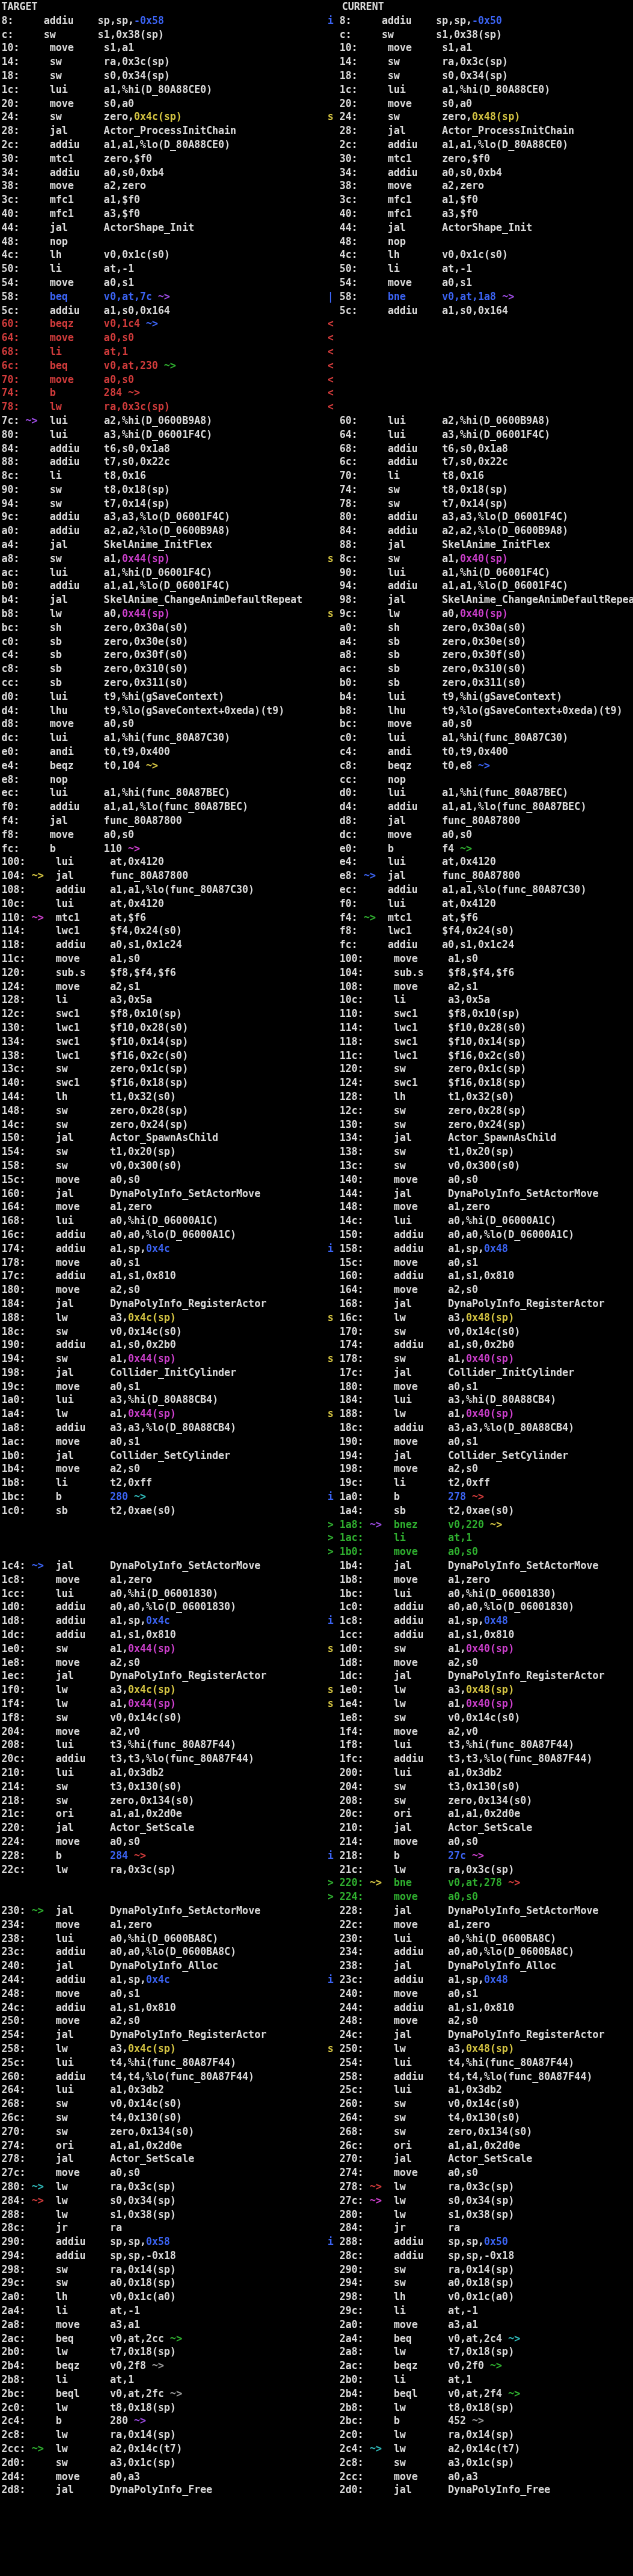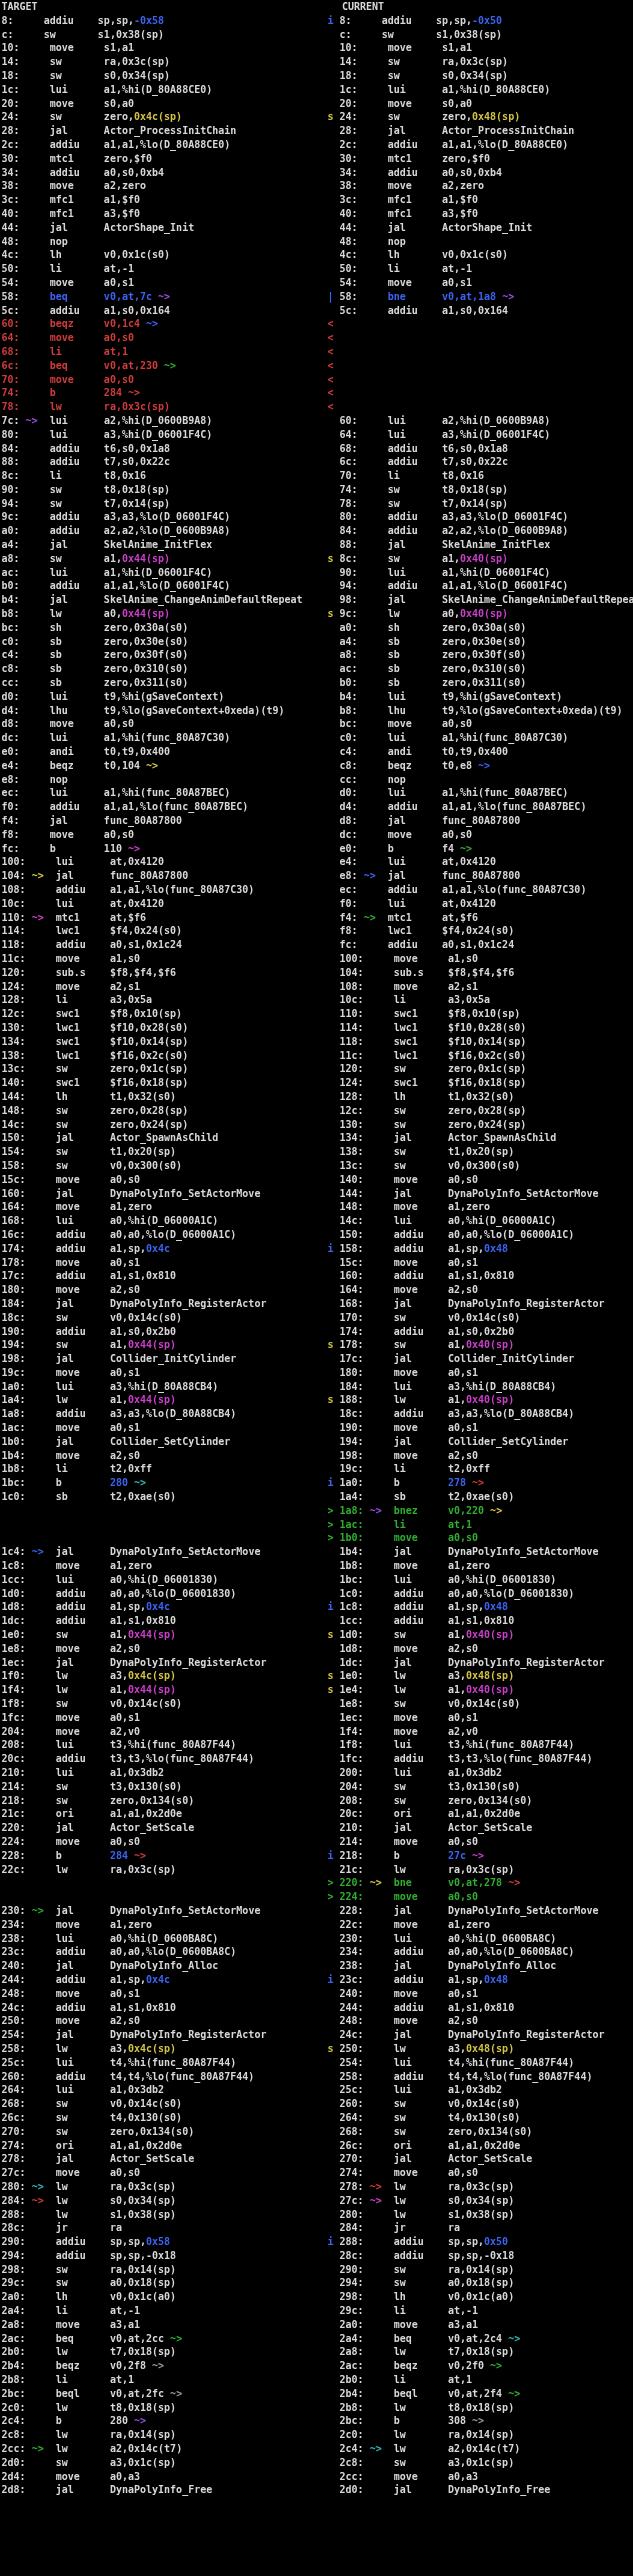--- a/index.html
+++ b/index.html
@@ -396,20 +396,24 @@
       </div>
       <div class="row">
         <div class="cl"><span style="color: rgb(216, 216, 216);">180:</span><span style="color: rgb(216, 216, 216);">     </span><span style="color: rgb(216, 216, 216);">move     </span><span style="color: rgb(216, 216, 216);">a2,s0</span></div>
         <div class="cr"><span style="color: rgb(216, 216, 216);">  </span><span style="color: rgb(216, 216, 216);">164:</span><span style="color: rgb(216, 216, 216);">     </span><span style="color: rgb(216, 216, 216);">move     </span><span style="color: rgb(216, 216, 216);">a2,s0</span></div>
       </div>
       <div class="row">
         <div class="cl"><span style="color: rgb(216, 216, 216);">184:</span><span style="color: rgb(216, 216, 216);">     </span><span style="color: rgb(216, 216, 216);">jal      </span><span style="color: rgb(216, 216, 216);">DynaPolyInfo_RegisterActor</span></div>
         <div class="cr"><span style="color: rgb(216, 216, 216);">  </span><span style="color: rgb(216, 216, 216);">168:</span><span style="color: rgb(216, 216, 216);">     </span><span style="color: rgb(216, 216, 216);">jal      </span><span style="color: rgb(216, 216, 216);">DynaPolyInfo_RegisterActor</span></div>
       </div>
       <div class="row">
+        <div class="cl"><span style="color: rgb(216, 216, 216);">188:</span><span style="color: rgb(216, 216, 216);">     </span><span style="color: rgb(216, 216, 216);">lw       </span><span style="color: rgb(216, 216, 216);">a3,</span><span style="color: rgb(211, 195, 66);">0x4c(sp)</span></div>
+        <div class="cr"><span style="color: rgb(211, 195, 66);">s </span><span style="color: rgb(216, 216, 216);">16c:</span><span style="color: rgb(216, 216, 216);">     </span><span style="color: rgb(216, 216, 216);">lw       </span><span style="color: rgb(216, 216, 216);">a3,</span><span style="color: rgb(211, 195, 66);">0x48(sp)</span></div>
+      </div>
+      <div class="row">
         <div class="cl"><span style="color: rgb(216, 216, 216);">18c:</span><span style="color: rgb(216, 216, 216);">     </span><span style="color: rgb(216, 216, 216);">sw       </span><span style="color: rgb(216, 216, 216);">v0,0x14c(s0)</span></div>
         <div class="cr"><span style="color: rgb(216, 216, 216);">  </span><span style="color: rgb(216, 216, 216);">170:</span><span style="color: rgb(216, 216, 216);">     </span><span style="color: rgb(216, 216, 216);">sw       </span><span style="color: rgb(216, 216, 216);">v0,0x14c(s0)</span></div>
       </div>
       <div class="row">
         <div class="cl"><span style="color: rgb(216, 216, 216);">190:</span><span style="color: rgb(216, 216, 216);">     </span><span style="color: rgb(216, 216, 216);">addiu    </span><span style="color: rgb(216, 216, 216);">a1,s0,0x2b0</span></div>
         <div class="cr"><span style="color: rgb(216, 216, 216);">  </span><span style="color: rgb(216, 216, 216);">174:</span><span style="color: rgb(216, 216, 216);">     </span><span style="color: rgb(216, 216, 216);">addiu    </span><span style="color: rgb(216, 216, 216);">a1,s0,0x2b0</span></div>
       </div>
       <div class="row">
         <div class="cl"><span style="color: rgb(216, 216, 216);">194:</span><span style="color: rgb(216, 216, 216);">     </span><span style="color: rgb(216, 216, 216);">sw       </span><span style="color: rgb(216, 216, 216);">a1,</span><span style="color: rgb(203, 63, 203);">0x44(sp)</span></div>
         <div class="cr"><span style="color: rgb(211, 195, 66);">s </span><span style="color: rgb(216, 216, 216);">178:</span><span style="color: rgb(216, 216, 216);">     </span><span style="color: rgb(216, 216, 216);">sw       </span><span style="color: rgb(216, 216, 216);">a1,</span><span style="color: rgb(203, 63, 203);">0x40(sp)</span></div>
@@ -512,24 +516,20 @@
       </div>
       <div class="row">
         <div class="cl"><span style="color: rgb(216, 216, 216);">1f4:</span><span style="color: rgb(216, 216, 216);">     </span><span style="color: rgb(216, 216, 216);">lw       </span><span style="color: rgb(216, 216, 216);">a1,</span><span style="color: rgb(203, 63, 203);">0x44(sp)</span></div>
         <div class="cr"><span style="color: rgb(211, 195, 66);">s </span><span style="color: rgb(216, 216, 216);">1e4:</span><span style="color: rgb(216, 216, 216);">     </span><span style="color: rgb(216, 216, 216);">lw       </span><span style="color: rgb(216, 216, 216);">a1,</span><span style="color: rgb(203, 63, 203);">0x40(sp)</span></div>
       </div>
       <div class="row">
         <div class="cl"><span style="color: rgb(216, 216, 216);">1f8:</span><span style="color: rgb(216, 216, 216);">     </span><span style="color: rgb(216, 216, 216);">sw       </span><span style="color: rgb(216, 216, 216);">v0,0x14c(s0)</span></div>
         <div class="cr"><span style="color: rgb(216, 216, 216);">  </span><span style="color: rgb(216, 216, 216);">1e8:</span><span style="color: rgb(216, 216, 216);">     </span><span style="color: rgb(216, 216, 216);">sw       </span><span style="color: rgb(216, 216, 216);">v0,0x14c(s0)</span></div>
       </div>
       <div class="row">
-        <div class="cl"><span style="color: rgb(216, 216, 216);">1fc:</span><span style="color: rgb(216, 216, 216);">     </span><span style="color: rgb(216, 216, 216);">move     </span><span style="color: rgb(216, 216, 216);">a0,s1</span></div>
-        <div class="cr"><span style="color: rgb(216, 216, 216);">  </span><span style="color: rgb(216, 216, 216);">1ec:</span><span style="color: rgb(216, 216, 216);">     </span><span style="color: rgb(216, 216, 216);">move     </span><span style="color: rgb(216, 216, 216);">a0,s1</span></div>
-      </div>
-      <div class="row">
         <div class="cl"><span style="color: rgb(216, 216, 216);">204:</span><span style="color: rgb(216, 216, 216);">     </span><span style="color: rgb(216, 216, 216);">move     </span><span style="color: rgb(216, 216, 216);">a2,v0</span></div>
         <div class="cr"><span style="color: rgb(216, 216, 216);">  </span><span style="color: rgb(216, 216, 216);">1f4:</span><span style="color: rgb(216, 216, 216);">     </span><span style="color: rgb(216, 216, 216);">move     </span><span style="color: rgb(216, 216, 216);">a2,v0</span></div>
       </div>
       <div class="row">
         <div class="cl"><span style="color: rgb(216, 216, 216);">208:</span><span style="color: rgb(216, 216, 216);">     </span><span style="color: rgb(216, 216, 216);">lui      </span><span style="color: rgb(216, 216, 216);">t3,%hi(func_80A87F44)</span></div>
         <div class="cr"><span style="color: rgb(216, 216, 216);">  </span><span style="color: rgb(216, 216, 216);">1f8:</span><span style="color: rgb(216, 216, 216);">     </span><span style="color: rgb(216, 216, 216);">lui      </span><span style="color: rgb(216, 216, 216);">t3,%hi(func_80A87F44)</span></div>
       </div>
       <div class="row">
         <div class="cl"><span style="color: rgb(216, 216, 216);">20c:</span><span style="color: rgb(216, 216, 216);">     </span><span style="color: rgb(216, 216, 216);">addiu    </span><span style="color: rgb(216, 216, 216);">t3,t3,%lo(func_80A87F44)</span></div>
         <div class="cr"><span style="color: rgb(216, 216, 216);">  </span><span style="color: rgb(216, 216, 216);">1fc:</span><span style="color: rgb(216, 216, 216);">     </span><span style="color: rgb(216, 216, 216);">addiu    </span><span style="color: rgb(216, 216, 216);">t3,t3,%lo(func_80A87F44)</span></div>
@@ -717,21 +717,21 @@
       <div class="row">
         <div class="cl"><span style="color: rgb(216, 216, 216);">2bc:</span><span style="color: rgb(216, 216, 216);">     </span><span style="color: rgb(216, 216, 216);">beql     </span><span style="color: rgb(216, 216, 216);">v0,at,2fc</span><span style="color: rgb(216, 216, 216);"> </span><span style="color: rgb(154, 154, 154);">~&gt;</span></div>
         <div class="cr"><span style="color: rgb(216, 216, 216);">  </span><span style="color: rgb(216, 216, 216);">2b4:</span><span style="color: rgb(216, 216, 216);">     </span><span style="color: rgb(216, 216, 216);">beql     </span><span style="color: rgb(216, 216, 216);">v0,at,2f4</span><span style="color: rgb(216, 216, 216);"> </span><span style="color: rgb(47, 174, 47);">~&gt;</span></div>
       </div>
       <div class="row">
         <div class="cl"><span style="color: rgb(216, 216, 216);">2c0:</span><span style="color: rgb(216, 216, 216);">     </span><span style="color: rgb(216, 216, 216);">lw       </span><span style="color: rgb(216, 216, 216);">t8,0x18(sp)</span></div>
         <div class="cr"><span style="color: rgb(216, 216, 216);">  </span><span style="color: rgb(216, 216, 216);">2b8:</span><span style="color: rgb(216, 216, 216);">     </span><span style="color: rgb(216, 216, 216);">lw       </span><span style="color: rgb(216, 216, 216);">t8,0x18(sp)</span></div>
       </div>
       <div class="row">
         <div class="cl"><span style="color: rgb(216, 216, 216);">2c4:</span><span style="color: rgb(216, 216, 216);">     </span><span style="color: rgb(216, 216, 216);">b        </span><span style="color: rgb(216, 216, 216);">280</span><span style="color: rgb(216, 216, 216);"> </span><span style="color: rgb(155, 75, 224);">~&gt;</span></div>
-        <div class="cr"><span style="color: rgb(216, 216, 216);">  </span><span style="color: rgb(216, 216, 216);">2bc:</span><span style="color: rgb(216, 216, 216);">     </span><span style="color: rgb(216, 216, 216);">b        </span><span style="color: rgb(216, 216, 216);">308</span><span style="color: rgb(216, 216, 216);"> </span><span style="color: rgb(154, 154, 154);">~&gt;</span></div>
+        <div class="cr"><span style="color: rgb(216, 216, 216);">  </span><span style="color: rgb(216, 216, 216);">2bc:</span><span style="color: rgb(216, 216, 216);">     </span><span style="color: rgb(216, 216, 216);">b        </span><span style="color: rgb(216, 216, 216);">452</span><span style="color: rgb(216, 216, 216);"> </span><span style="color: rgb(154, 154, 154);">~&gt;</span></div>
       </div>
       <div class="row">
         <div class="cl"><span style="color: rgb(216, 216, 216);">2c8:</span><span style="color: rgb(216, 216, 216);">     </span><span style="color: rgb(216, 216, 216);">lw       </span><span style="color: rgb(216, 216, 216);">ra,0x14(sp)</span></div>
         <div class="cr"><span style="color: rgb(216, 216, 216);">  </span><span style="color: rgb(216, 216, 216);">2c0:</span><span style="color: rgb(216, 216, 216);">     </span><span style="color: rgb(216, 216, 216);">lw       </span><span style="color: rgb(216, 216, 216);">ra,0x14(sp)</span></div>
       </div>
       <div class="row">
         <div class="cl"><span style="color: rgb(216, 216, 216);">2cc:</span><span style="color: rgb(216, 216, 216);"> </span><span style="color: rgb(47, 174, 47);">~&gt;</span><span style="color: rgb(216, 216, 216);">  </span><span style="color: rgb(216, 216, 216);">lw       </span><span style="color: rgb(216, 216, 216);">a2,0x14c(t7)</span></div>
         <div class="cr"><span style="color: rgb(216, 216, 216);">  </span><span style="color: rgb(216, 216, 216);">2c4:</span><span style="color: rgb(216, 216, 216);"> </span><span style="color: rgb(47, 183, 183);">~&gt;</span><span style="color: rgb(216, 216, 216);">  </span><span style="color: rgb(216, 216, 216);">lw       </span><span style="color: rgb(216, 216, 216);">a2,0x14c(t7)</span></div>
       </div>
       <div class="row">

